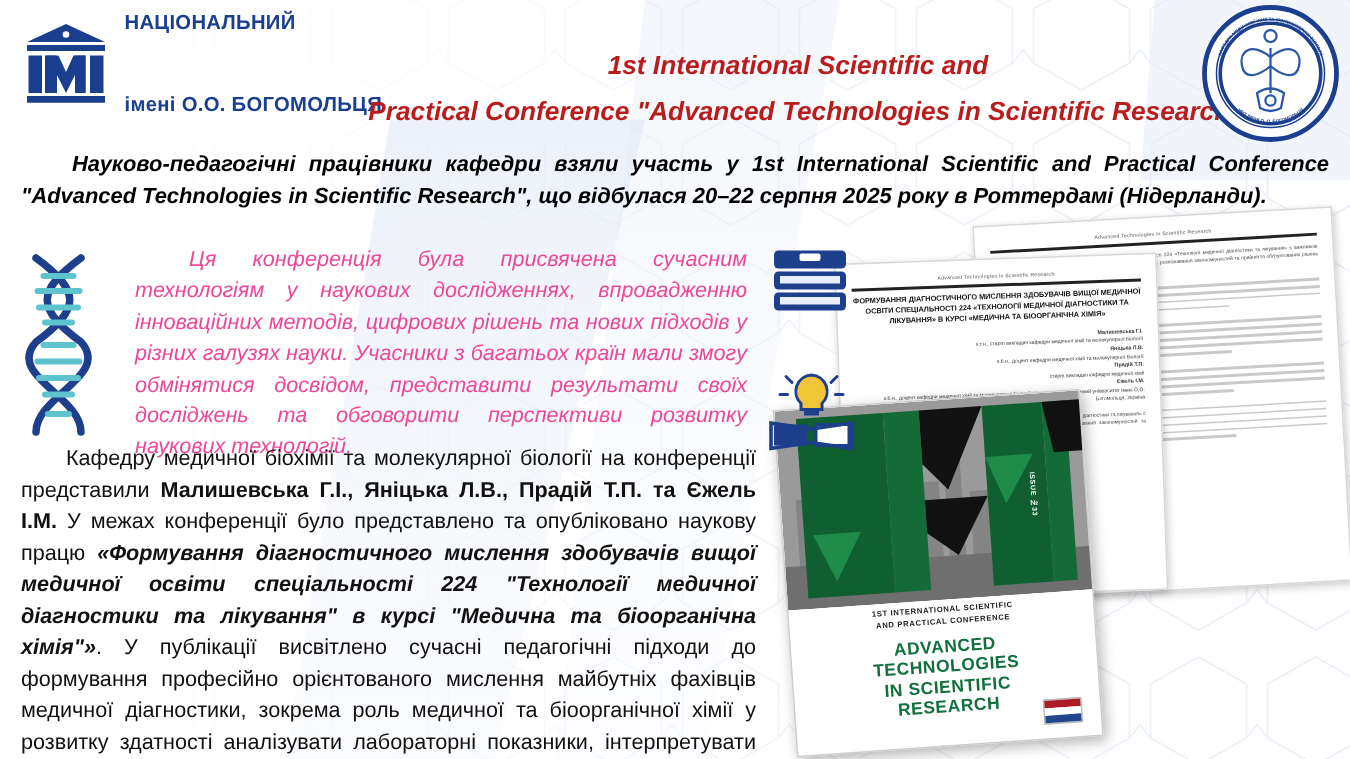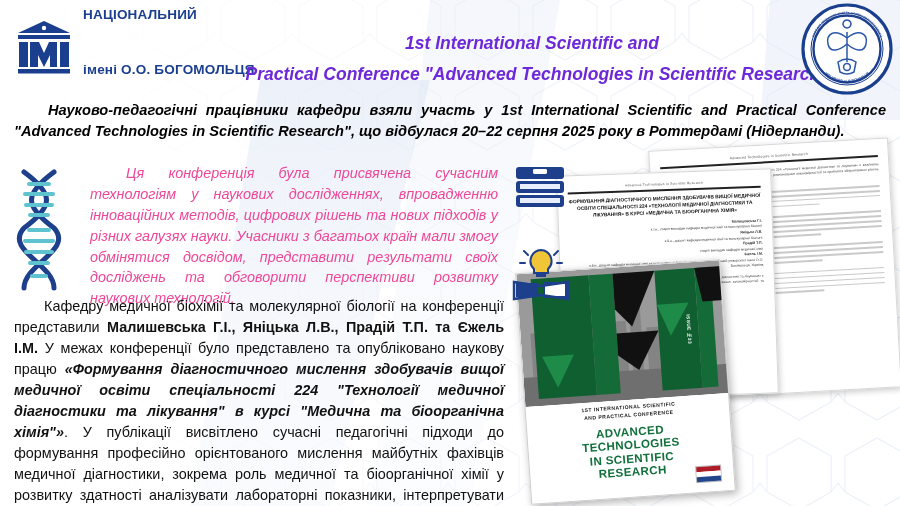--- a/index.html
+++ b/index.html
@@ -15,38 +15,38 @@
     position: absolute; inset: 0;
     width: 900px; height: 506px;
     z-index: 0; pointer-events: none;
   }
 
   
   .header { position: absolute; top: 0; left: 0; width: 900px; height: 96px; z-index: 3; }
 
   .logo-wrap {
     position: absolute; left: 14px; top: 8px;
-    display: flex; align-items: flex-end; gap: 9px;
+    display: flex; align-items: center; gap: 9px;
   }
   .logo-mark { width: 60px; height: 58px; flex: none; }
   .logo-text { line-height: 1.08; }
   .logo-text div {
     color: #1b3f8f;
     font-weight: bold;
     letter-spacing: .2px;
     white-space: nowrap;
   }
   .lt1 { font-size: 13.5px; }
   .lt2 { font-size: 13.5px; }
   .lt3 { font-size: 13.5px; margin-top: 40px; }
 
   .conf-title {
     position: absolute; left: 232px; top: 28px; width: 600px;
     text-align: center;
-    color: #6d28d9;
+    color: #b91c1c;
     font-weight: bold; font-style: italic;
     font-size: 17.5px;
     line-height: 1.75;
   }
   .conf-title .l2 { display: block; white-space: nowrap; margin-left: 10px; }
 
   .seal { position: absolute; right: 6px; top: 2px; width: 94px; height: 94px; }
 
   
   .intro {

